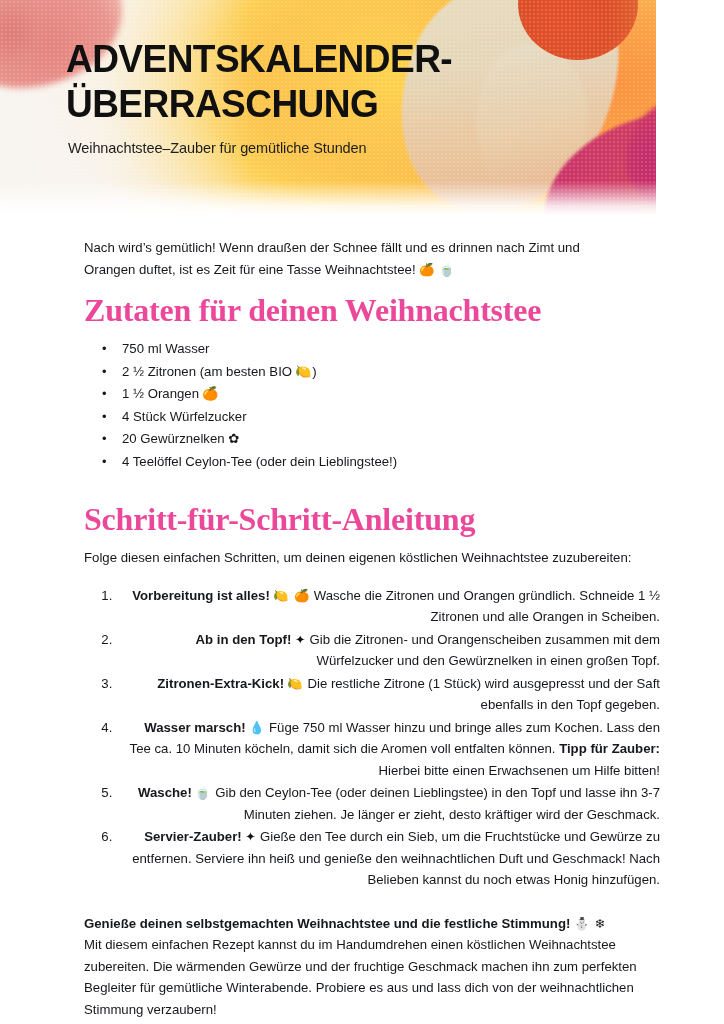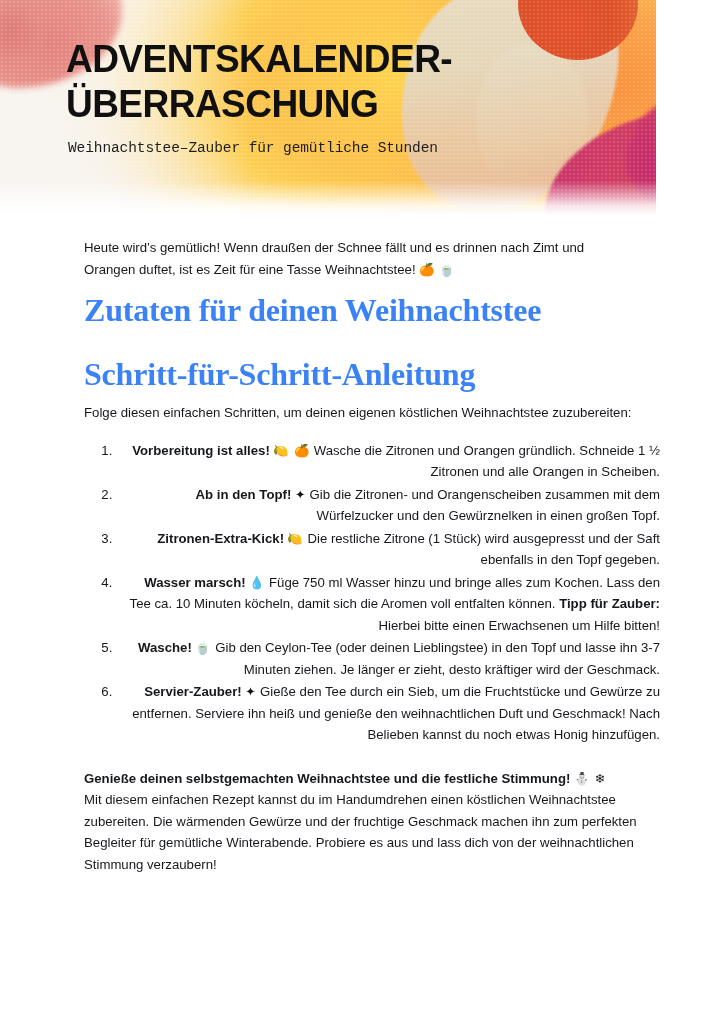--- a/index.html
+++ b/index.html
@@ -160,21 +160,21 @@
     line-height: 45px;
     letter-spacing: -0.6px;
     color: #101010;
     margin: 0;
     transform: scaleX(0.95);
     transform-origin: left center;
     white-space: pre-line;
   }
   .hero-sub {
     margin: 14px 0 0 2px;
-    font-family: Liberation Mono, monospace;
+    font-family: Liberation Sans, sans-serif;
     font-size: 14.5px;
     color: #1d1d1d;
     letter-spacing: -0.1px;
   }
 
   
   .page {
     padding: 22px 64px 0 84px;
     box-sizing: border-box;
     width: 724px;
@@ -188,21 +188,21 @@
   }
   .intro {
     margin-bottom: 6px;
     max-width: 540px;
   }
   h2 {
     font-family: "Liberation Serif", serif;
     font-weight: bold;
     font-size: 32px;
     line-height: 36px;
-    color: #3b82f6;
+    color: #ec4899;
     margin: 12px 0 10px 0;
     letter-spacing: -0.2px;
   }
   h2.h-steps {
     margin-top: 28px;
   }
   .lead {
     margin-bottom: 3px;
     max-width: 560px;
   }
@@ -273,27 +273,35 @@
   <div class="hero-text">
     <h1 class="hero-title">ADVENTSKALENDER-
 ÜBERRASCHUNG</h1>
     <div class="hero-sub">Weihnachtstee–Zauber für gemütliche Stunden</div>
   </div>
 </div>
 
 <div class="page">
 
   <p class="intro">
-    <span>Heute wird’s gemütlich! Wenn draußen der Schnee fällt und es drinnen nach Zimt und Orangen duftet, ist es Zeit für eine Tasse Weihnachtstee!</span>
+    <span>Nach wird’s gemütlich! Wenn draußen der Schnee fällt und es drinnen nach Zimt und Orangen duftet, ist es Zeit für eine Tasse Weihnachtstee!</span>
     <span class="emo">🍊 🍵</span>
   </p>
 
   <h2>Zutaten für deinen Weihnachtstee</h2>
 
 
+  <ul class="ingredients">
+    <li>750 ml Wasser</li>
+    <li>2 ½ Zitronen (am besten BIO 🍋)</li>
+    <li>1 ½ Orangen 🍊</li>
+    <li>4 Stück Würfelzucker</li>
+    <li>20 Gewürznelken ✿</li>
+    <li>4 Teelöffel Ceylon-Tee (oder dein Lieblingstee!)</li>
+  </ul>
 
   <h2 class="h-steps">Schritt-für-Schritt-Anleitung</h2>
 
   <p class="lead">Folge diesen einfachen Schritten, um deinen eigenen köstlichen Weihnachtstee zuzubereiten:</p>
 
   <ol class="steps">
     <li>
       <b>Vorbereitung ist alles!</b>
       <span class="emo">🍋 🍊</span><span> Wasche die Zitronen und Orangen gründlich. Schneide 1 ½ Zitronen und alle Orangen in Scheiben.</span>
     </li>

